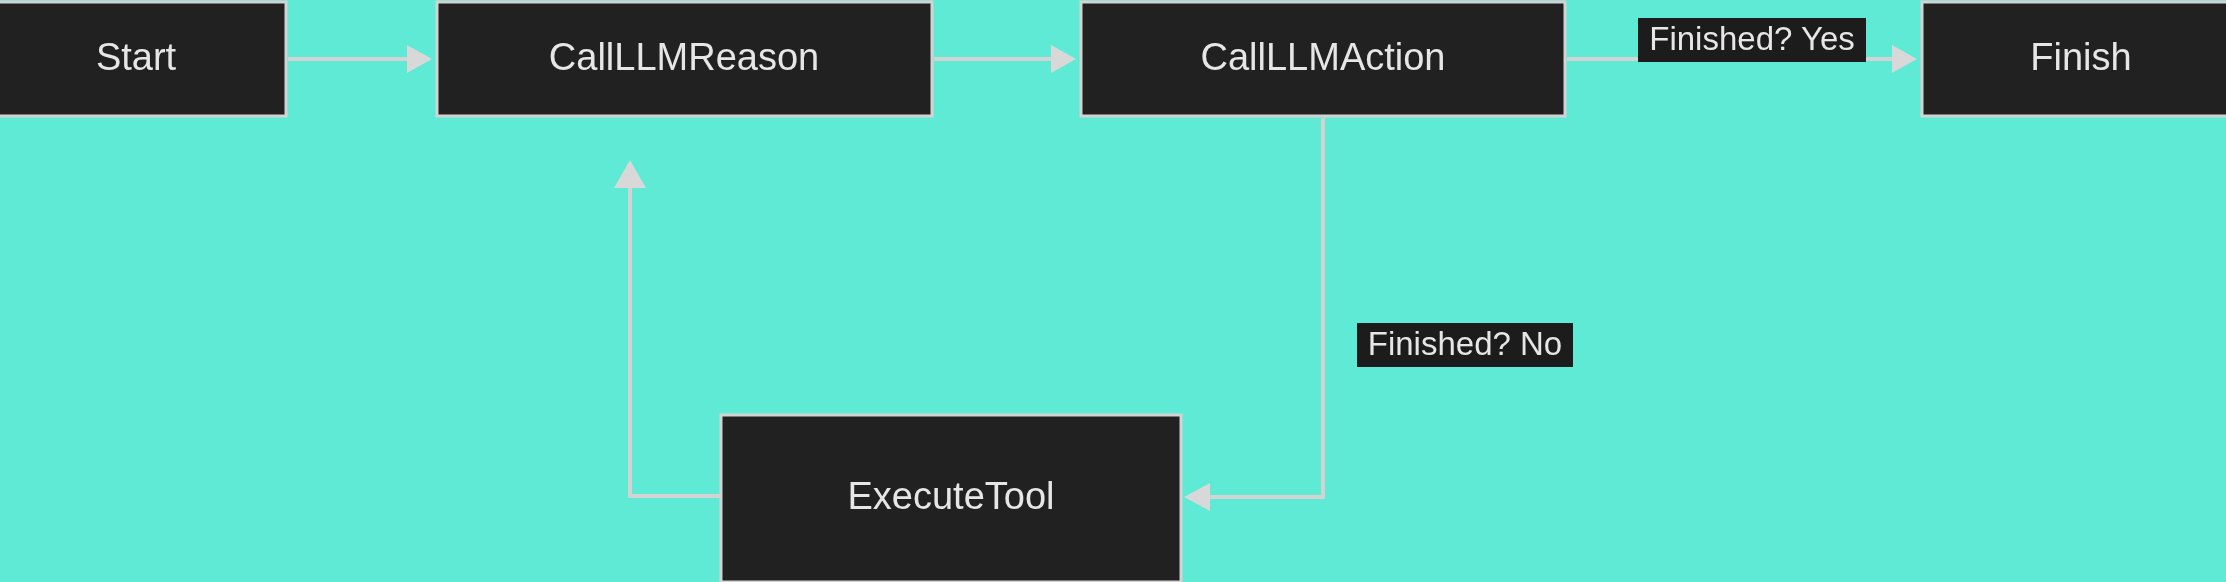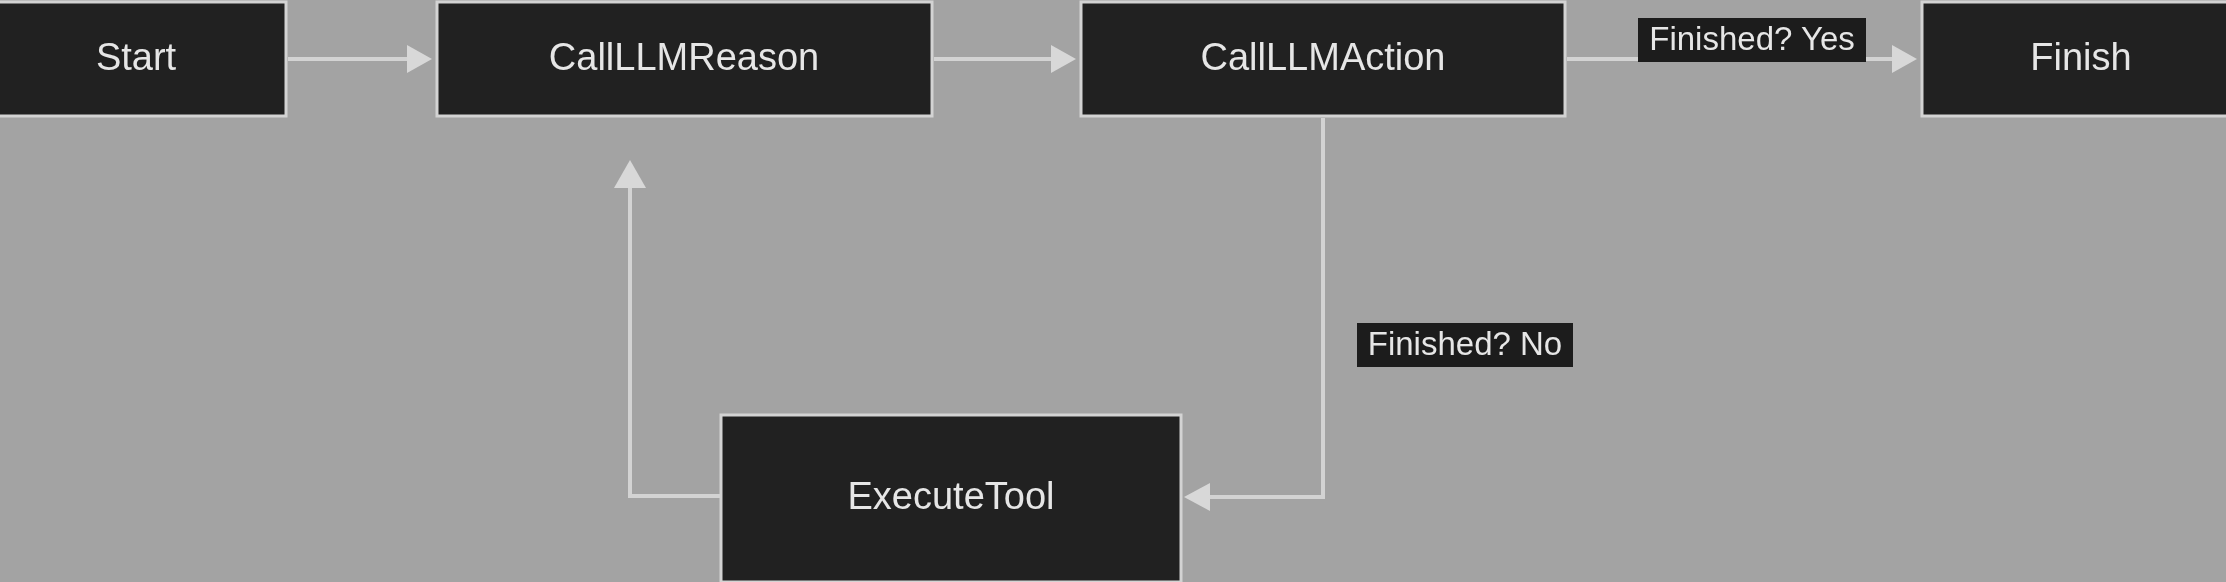--- a/index.html
+++ b/index.html
@@ -10,21 +10,21 @@
   body {
     width: 2226px;
     height: 582px;
     overflow: hidden;
     font-family: "Liberation Sans", "DejaVu Sans", sans-serif;
   }
   #flowchart-root {
     position: relative;
     width: 2226px;
     height: 582px;
-    background: #a3a3a3;
+    background: #5eead4;
   }
   svg.diagram-canvas {
     display: block;
     width: 2226px;
     height: 582px;
   }
   .node-rect {
     fill: #212121;
     stroke: #d3d3d3;
     stroke-width: 3;

